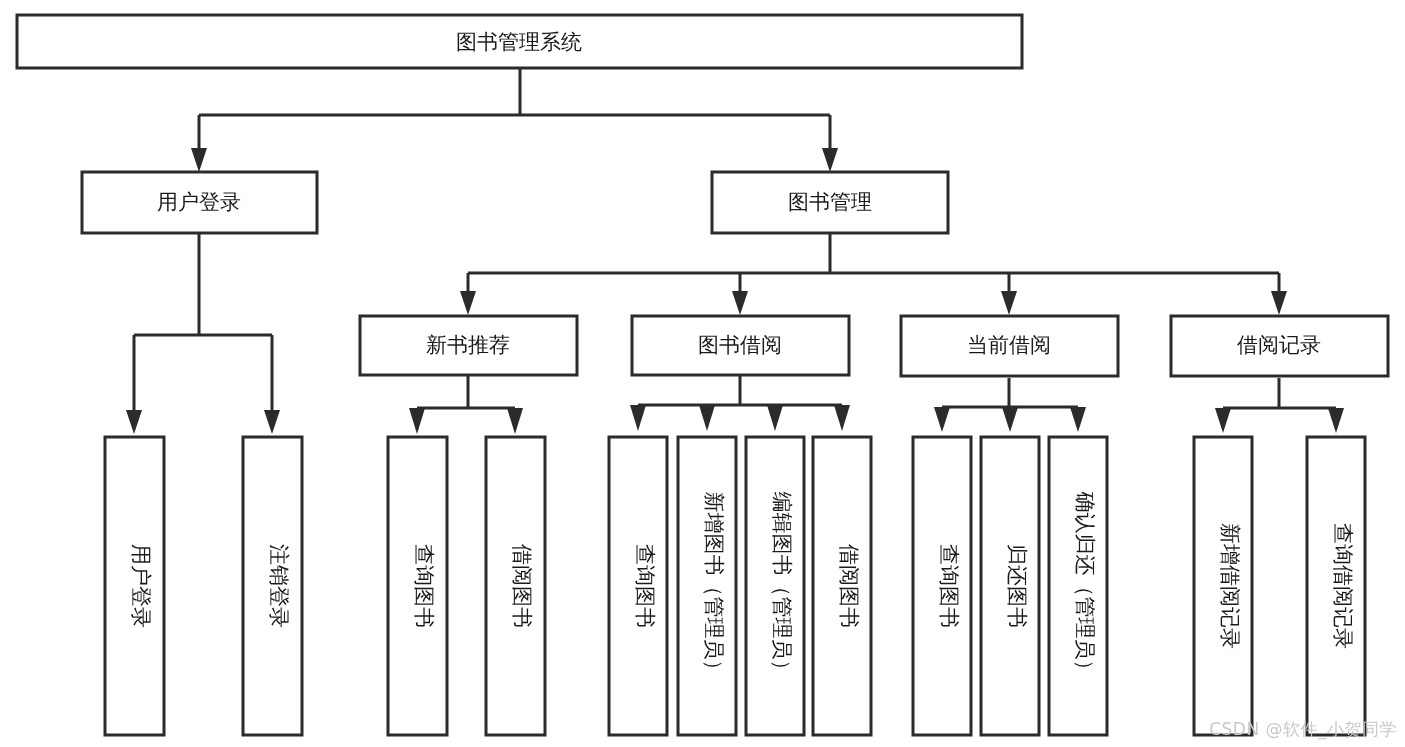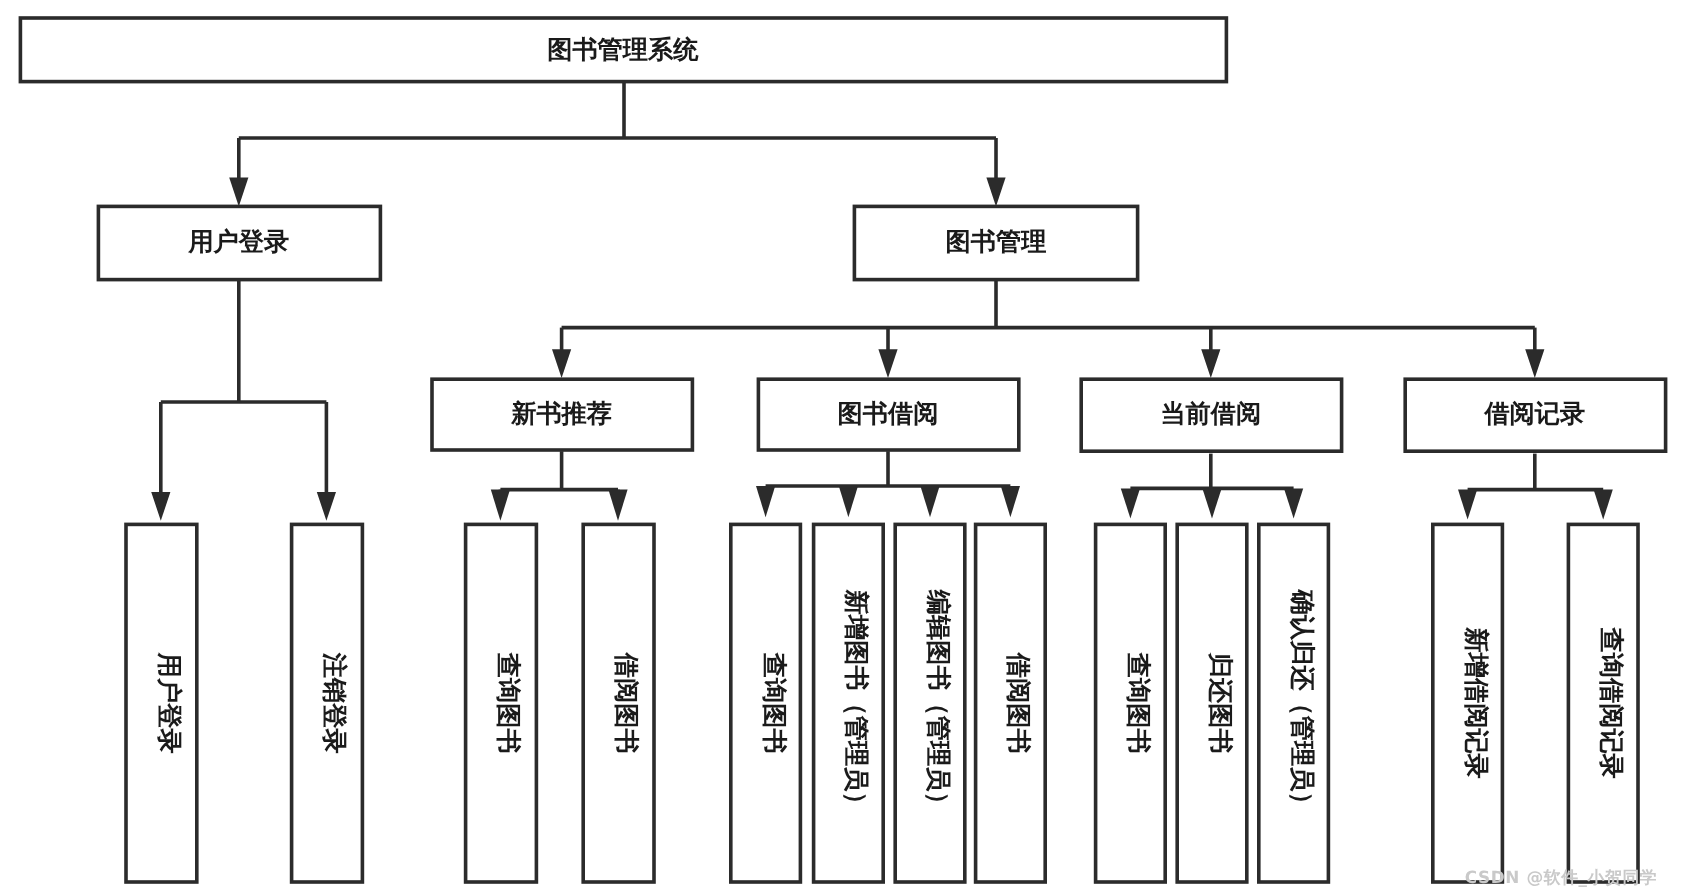--- a/index.html
+++ b/index.html
@@ -11,21 +11,20 @@
     width: 1405px;
     height: 747px;
     font-family: "DejaVu Sans", "Liberation Sans", sans-serif;
     overflow: hidden;
   }
   #diagram-root {
     position: relative;
     width: 1405px;
     height: 747px;
     background: #ffffff;
-    font-weight: bold;
   }
   svg.diagram-canvas {
     position: absolute;
     top: 0;
     left: 0;
     width: 1405px;
     height: 747px;
   }
   .node-box {
     fill: #ffffff;
@@ -52,24 +51,24 @@
   }
   .node-label-vertical {
     font-family: "DejaVu Sans", "Liberation Sans", sans-serif;
     font-size: 21px;
     fill: #1a1a1a;
     text-anchor: middle;
     white-space: pre;
   }
   .watermark {
     position: absolute;
-    right: 24px;
+    right: 8px;
     bottom: 6px;
     font-family: "DejaVu Sans", "Liberation Sans", sans-serif;
-    font-size: 14px;
+    font-size: 17px;
     color: #c9c9c9;
     letter-spacing: 0.5px;
     user-select: none;
   }
 </style>
 </head>
 <body>
 
 <div id="diagram-root">
 

